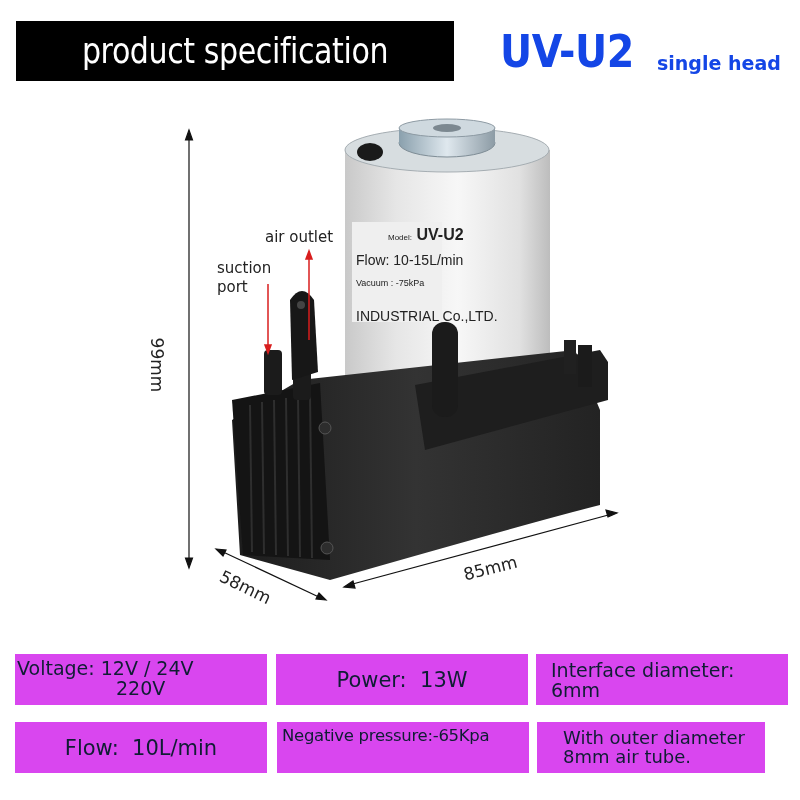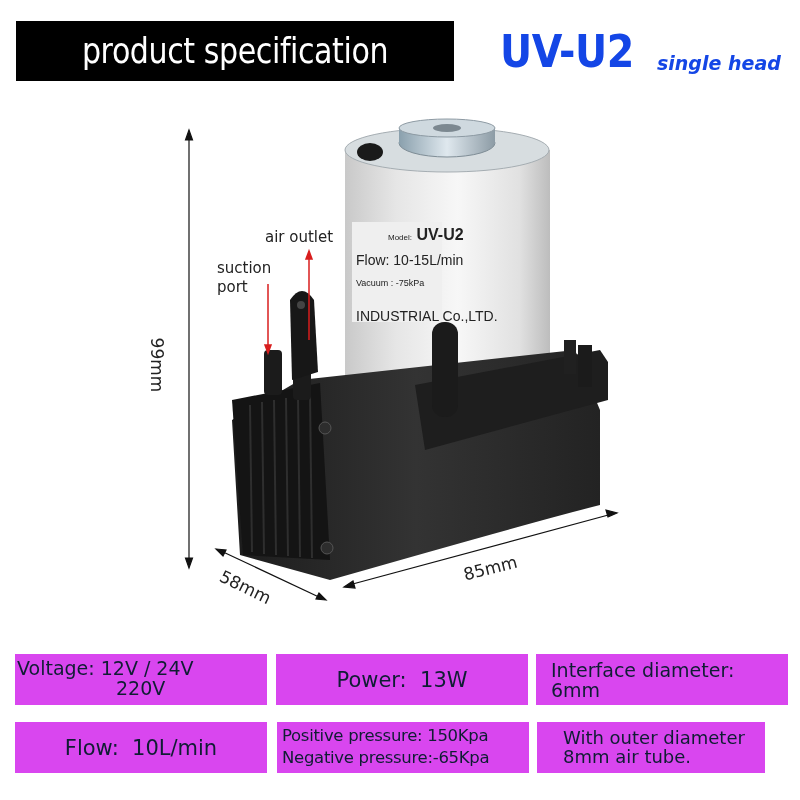--- a/index.html
+++ b/index.html
@@ -8,21 +8,21 @@
     font-family: "DejaVu Sans", "Liberation Sans", sans-serif;
   }
   .header-bar {
     position: absolute; left: 16px; top: 21px; width: 291px; height: 60px;
     background: #000; color: #fff; display: flex; align-items: center; justify-content: center;
     font-size: 35px; letter-spacing: -0.5px; transform-origin: left top;
   }
   .header-bar span { display:inline-block; transform: scaleX(0.86); white-space: nowrap; }
   .model-wrap { position: absolute; left: 500px; top: 26px; color: #1446e6; white-space: nowrap; }
   .model-big { font-size: 44px; font-weight: bold; letter-spacing: -0.5px; display:inline-block; transform: scaleX(0.9); transform-origin: left bottom; }
-  .model-small { position: absolute; left: 157px; top: 26px; font-size: 19px; font-weight: bold; font-style: italic; }
+  .model-small { position: absolute; left: 157px; top: 26px; font-size: 19px; font-weight: bold; }
   svg { position: absolute; left: 0; top: 0; }
 
   .dim-label { position: absolute; font-size: 17px; color: #222; white-space: nowrap; }
   .lbl-99 { left: 130px; top: 355px; transform: rotate(90deg); transform-origin: center; }
   .lbl-58 { left: 218px; top: 577px; transform: rotate(26deg); }
   .lbl-85 { left: 463px; top: 558px; transform: rotate(-14deg); }
 
   .callout { position: absolute; font-size: 15px; color: #222; line-height: 19px; }
   .callout-outlet { left: 265px; top: 228px; }
   .callout-suction { left: 217px; top: 259px; }
@@ -162,19 +162,18 @@
   <span style="white-space:pre;">Power:  13W</span>
 </div>
 <div class="spec-box b3">
   <span class="ln">Interface diameter:</span>
   <span class="ln">6mm</span>
 </div>
 <div class="spec-box b4">
   <span style="white-space:pre;">Flow:  10L/min</span>
 </div>
 <div class="spec-box b5">
-  <span class="ln">Positive pressure: 150Kpa</span>
   <span class="ln">Negative pressure:-65Kpa</span>
 </div>
 <div class="spec-box b6">
   <span class="ln">With outer diameter</span>
   <span class="ln">8mm air tube.</span>
 </div>
 
 </body></html>

